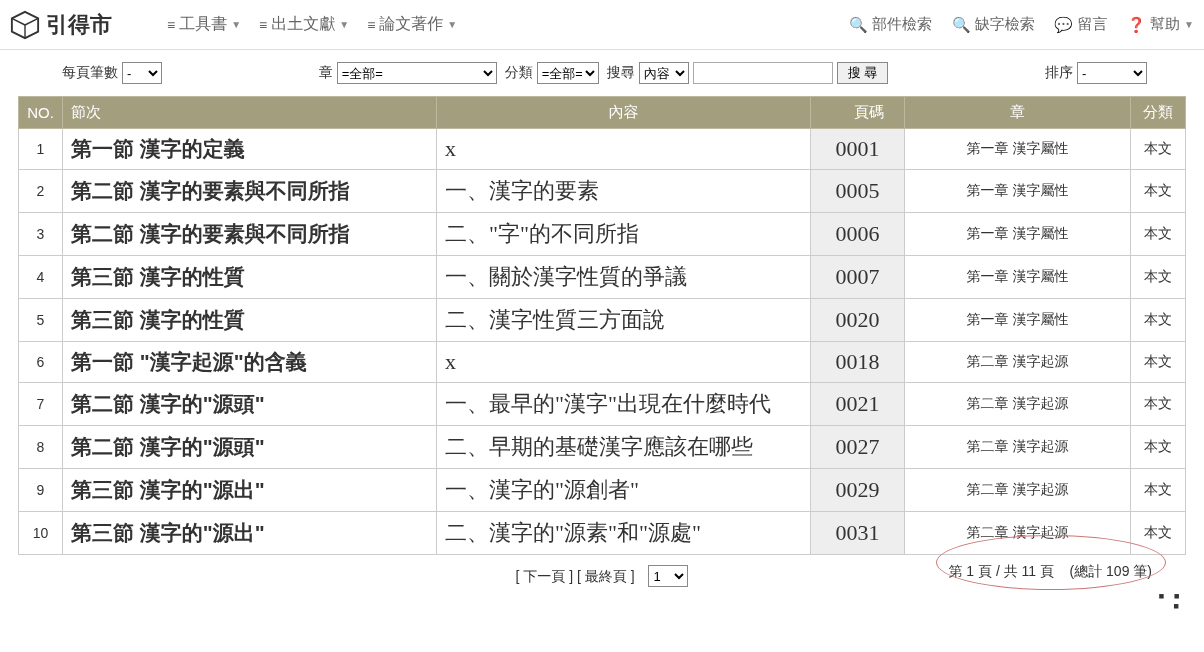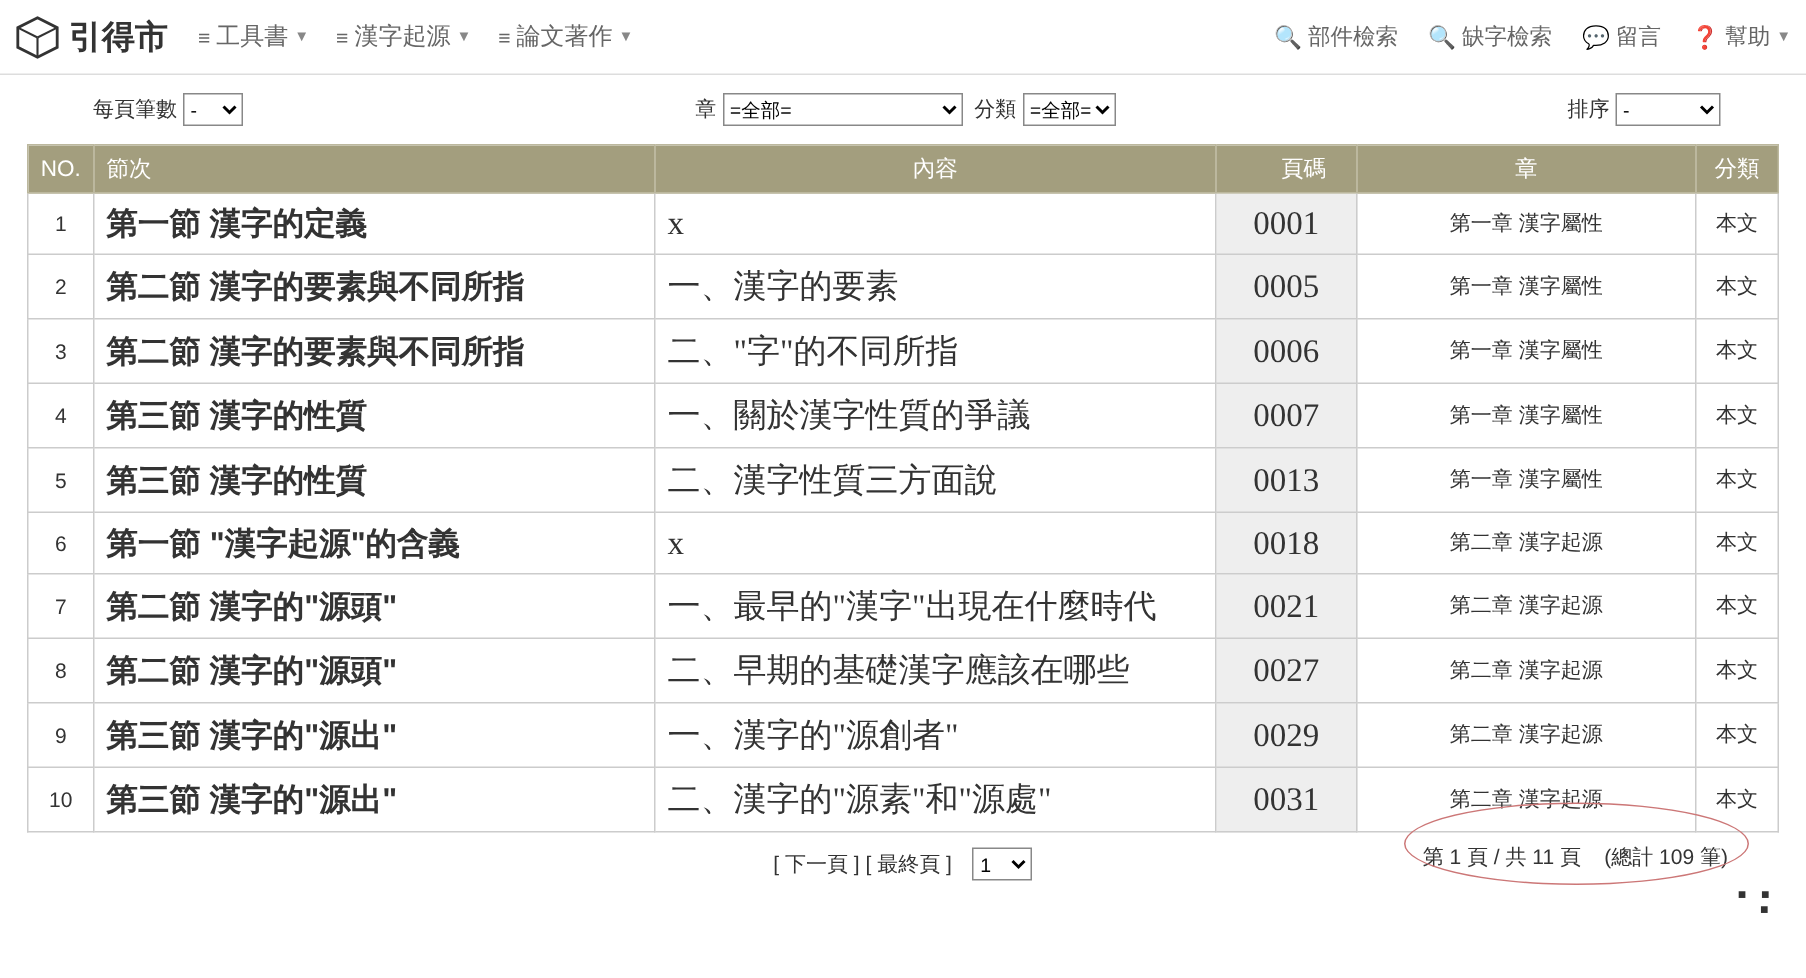--- a/index.html
+++ b/index.html
@@ -1,17 +1,17 @@
 <!DOCTYPE html>
 <html><head>
 <meta charset="utf-8">
 <style>
 * { box-sizing: border-box; margin: 0; padding: 0; }
 body { font-family: "Microsoft JhengHei", "PMingLiU", sans-serif; font-size: 14px; color: #333; background: #fff; width: 1204px; }
-.navbar { display: flex; align-items: center; height: 50px; border-bottom: 1px solid #ddd; padding: 0 10px; }
+.navbar { display: flex; align-items: center; height: 50px; border-bottom: 1px solid #ddd; padding: 0 10px; gap: 35px; }
 .logo-area { display: flex; align-items: center; margin-right: 20px; }
 .logo-icon { width: 30px; height: 30px; margin-right: 6px; }
 .logo-text { font-size: 22px; font-weight: bold; color: #333; }
 .nav-left { display: flex; gap: 18px; }
 .nav-item { color: #666; font-size: 16px; display: flex; align-items: center; gap: 4px; cursor: pointer; }
 .nav-item .caret { font-size: 10px; color: #888; }
 .hamburger { font-size: 14px; color: #666; }
 .nav-right { margin-left: auto; display: flex; gap: 20px; align-items: center; }
 .nav-right .nav-link { display: flex; align-items: center; gap: 4px; color: #666; font-size: 15px; cursor: pointer; }
 .nav-right .caret { font-size: 10px; color: #888; }
@@ -64,21 +64,21 @@
     <span class="logo-text">引得市</span>
   </div>
   <div class="nav-left">
     <div class="nav-item">
         <span class="hamburger">≡</span>
         <span>工具書</span>
         <span class="caret">▼</span>
       </div>
     <div class="nav-item">
         <span class="hamburger">≡</span>
-        <span>漢字起源</span>
+        <span>出土文獻</span>
         <span class="caret">▼</span>
       </div>
     <div class="nav-item">
         <span class="hamburger">≡</span>
         <span>論文著作</span>
         <span class="caret">▼</span>
       </div>
   </div>
   <div class="nav-right">
     <div class="nav-link">
@@ -106,20 +106,26 @@
     <label>每頁筆數</label>
     <select class="sel-small"><option>-</option></select>
   </div>
   <div class="filter-group">
     <label>章</label>
     <select class="sel-med"><option>=全部=</option></select>
   </div>
   <div class="filter-group">
     <label>分類</label>
     <select class="sel-med2"><option>=全部=</option></select>
+  </div>
+  <div class="filter-group">
+    <label>搜尋</label>
+    <select class="sel-med3"><option>內容</option></select>
+    <input class="search-box" type="text" style="">
+    <button class="search-btn">搜 尋</button>
   </div>
   <div class="filter-group right">
     <label>排序</label>
     <select class="sel-sort"><option>-</option></select>
   </div>
 </div>
 
 <div class="table-wrap">
 <table class="data">
   <thead>
@@ -162,21 +168,21 @@
           <td class="col-sec">第三節 漢字的性質</td>
           <td class="col-content">一、關於漢字性質的爭議</td>
           <td class="col-page">0007</td>
           <td class="col-chapter">第一章 漢字屬性</td>
           <td class="col-cat">本文</td>
         </tr>
         <tr>
           <td class="col-no">5</td>
           <td class="col-sec">第三節 漢字的性質</td>
           <td class="col-content">二、漢字性質三方面說</td>
-          <td class="col-page">0013</td>
+          <td class="col-page">0020</td>
           <td class="col-chapter">第一章 漢字屬性</td>
           <td class="col-cat">本文</td>
         </tr>
         <tr>
           <td class="col-no">6</td>
           <td class="col-sec">第一節 "漢字起源"的含義</td>
           <td class="col-content">x</td>
           <td class="col-page">0018</td>
           <td class="col-chapter">第二章 漢字起源</td>
           <td class="col-cat">本文</td>

